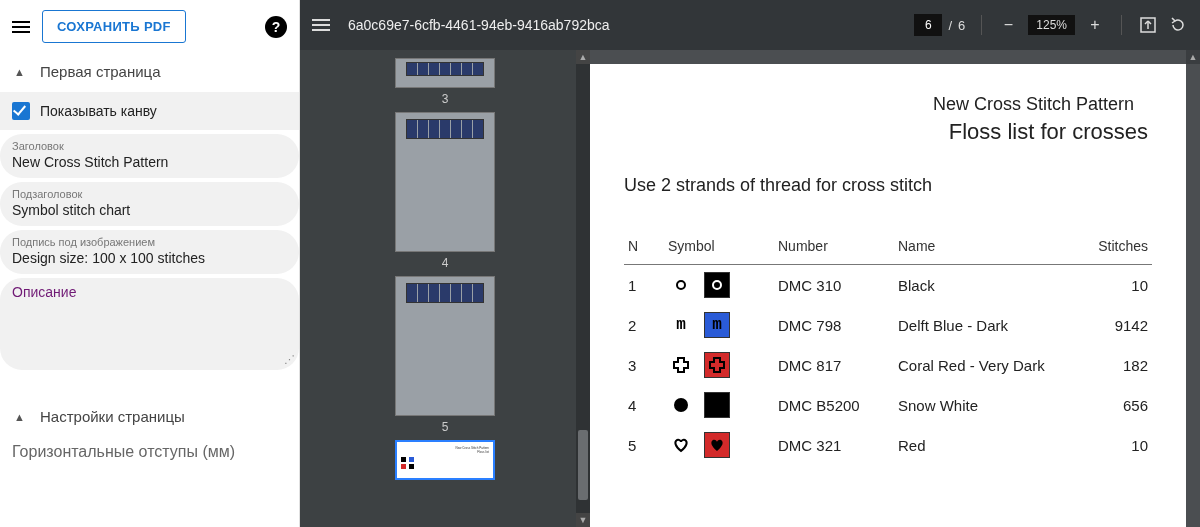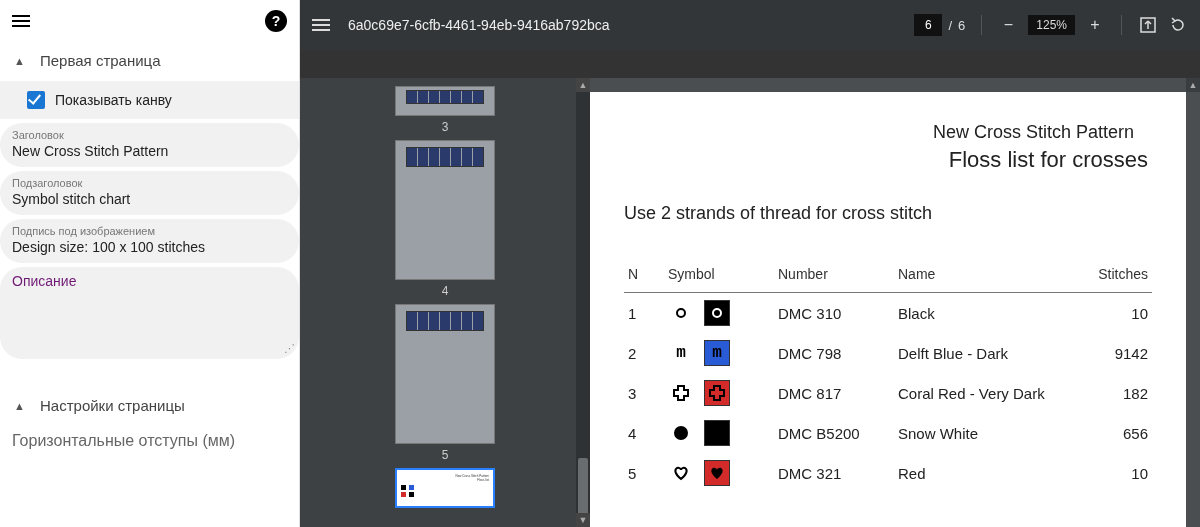--- a/index.html
+++ b/index.html
@@ -10,34 +10,34 @@
   .left-panel { width: 300px; height: 527px; background: #fff; display: flex; flex-direction: column; border-right: 1px solid #e0e0e0; }
   .lp-top { display: flex; align-items: center; padding: 10px 12px; gap: 12px; }
   .hamburger { width: 18px; display: flex; flex-direction: column; gap: 3px; cursor: pointer; }
   .hamburger span { height: 2px; background: #000; }
   .save-btn { border: 1.5px solid #1976d2; color: #1976d2; background: #fff; font-weight: 600; font-size: 13px; padding: 8px 14px; border-radius: 3px; cursor: pointer; letter-spacing: .3px; }
   .help-icon { margin-left: auto; width: 22px; height: 22px; border-radius: 50%; background: #000; color: #fff; display: flex; align-items: center; justify-content: center; font-weight: bold; font-size: 14px; cursor: pointer; }
 
   .section-head { display: flex; align-items: center; gap: 14px; padding: 10px 14px; font-size: 15px; color: #444; cursor: pointer; }
   .section-head .chev { font-size: 11px; color: #555; width: 12px; }
 
-  .check-row { display: flex; align-items: center; gap: 10px; background: #f1f1f1; padding: 10px 27px; margin: 2px 0; }
+  .check-row { display: flex; align-items: center; gap: 10px; background: #f1f1f1; padding: 10px 12px; margin: 2px 0; }
   .checkbox { width: 18px; height: 18px; background: #1976d2; border-radius: 2px; position: relative; }
   .checkbox::after { content: ""; position: absolute; left: 4px; top: 1px; width: 5px; height: 10px; border: solid #fff; border-width: 0 2px 2px 0; transform: rotate(40deg); }
   .check-row span { font-size: 14px; color: #222; }
 
   .field { background: #f1f1f1; padding: 6px 12px 8px; margin: 2px 0; border-radius: 22px; }
   .field .lab { font-size: 11px; color: #777; margin-bottom: 2px; }
   .field .val { font-size: 14px; color: #222; }
   .field.tall { min-height: 92px; position: relative; }
   .field.tall .grip { position: absolute; right: 6px; bottom: 4px; color: #888; font-size: 11px; letter-spacing: -2px; transform: rotate(0deg); }
   .hpad { padding: 8px 12px 2px; font-size: 16px; color: #666; }
 
   
-  .viewer { flex: 1; height: 527px; display: flex; flex-direction: column; background: #333; gap: 28px; }
+  .viewer { flex: 1; height: 527px; display: flex; flex-direction: column; background: #333; }
   .toolbar { height: 50px; background: #323639; color: #ddd; display: flex; align-items: center; padding: 0 12px; gap: 10px; font-size: 13px; }
   .tb-menu { width: 18px; display: flex; flex-direction: column; gap: 3px; cursor: pointer; }
   .tb-menu span { height: 2px; background: #ddd; }
   .doc-title { margin-left: 8px; font-size: 14px; color: #eee; white-space: nowrap; }
   .tb-spacer { flex: 1; }
   .page-box { display: flex; align-items: center; gap: 6px; }
   .page-box input { width: 28px; height: 22px; background: #111; border: none; color: #fff; text-align: center; font-size: 12px; }
   .zoom-group { display: flex; align-items: center; gap: 10px; }
   .divider { width: 1px; height: 20px; background: #555; margin: 0 6px; }
   .zoom-btn { width: 20px; text-align: center; cursor: pointer; color: #ddd; font-size: 16px; }
@@ -86,20 +86,21 @@
 </head>
 <body>
 
 <div class="left-panel">
   <div class="lp-top">
     <div class="hamburger">
         <span></span>
         <span></span>
         <span></span>
       </div>
+    <button class="save-btn">СОХРАНИТЬ PDF</button>
     <div class="help-icon">?</div>
   </div>
 
   <div class="section-head">
     <span class="chev">▲</span>
     <span>Первая страница</span>
   </div>
 
   <div class="check-row">
     <div class="checkbox"></div>

